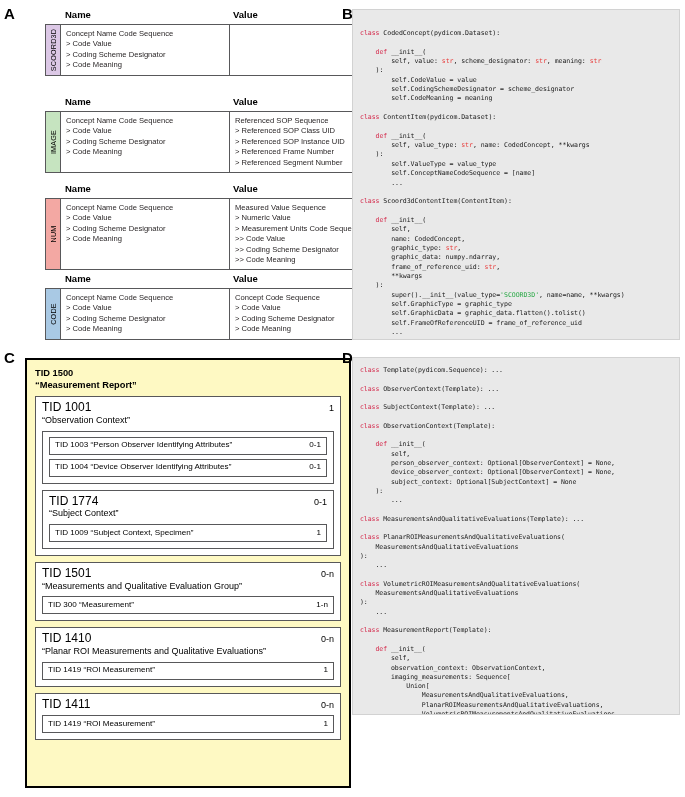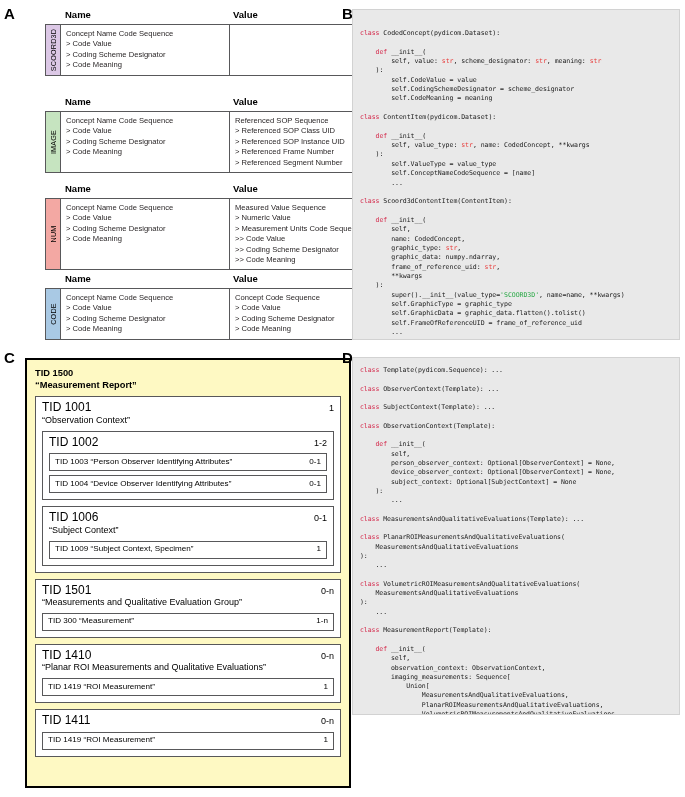--- a/index.html
+++ b/index.html
@@ -322,36 +322,32 @@
       <div>“Measurement Report”</div>
     </div>
     <div id="panel-c-boxes">
         <div class="tid-box">
           <div class="tid-hdr">
             <span class="tid-id">TID 1001</span>
             <span class="tid-card">1</span>
           </div>
           <div class="tid-name">“Observation Context”</div>
           <div class="tid-box lvl2">
-            <div class="tid-hdr">
-              <span class="tid-id">TID 1002</span>
-              <span class="tid-card">1-2</span>
-            </div>
             <div class="tid-leaf">
               <span class="leaf-txt">TID 1003 “Person Observer Identifying Attributes”</span>
               <span class="leaf-card">0-1</span>
             </div>
             <div class="tid-leaf">
               <span class="leaf-txt">TID 1004 “Device Observer Identifying Attributes”</span>
               <span class="leaf-card">0-1</span>
             </div>
           </div>
           <div class="tid-box lvl2">
             <div class="tid-hdr">
-              <span class="tid-id">TID 1006</span>
+              <span class="tid-id">TID 1774</span>
               <span class="tid-card">0-1</span>
             </div>
             <div class="tid-name">“Subject Context”</div>
             <div class="tid-leaf">
               <span class="leaf-txt">TID 1009 “Subject Context, Specimen”</span>
               <span class="leaf-card">1</span>
             </div>
           </div>
         </div>
         <div class="tid-box">

